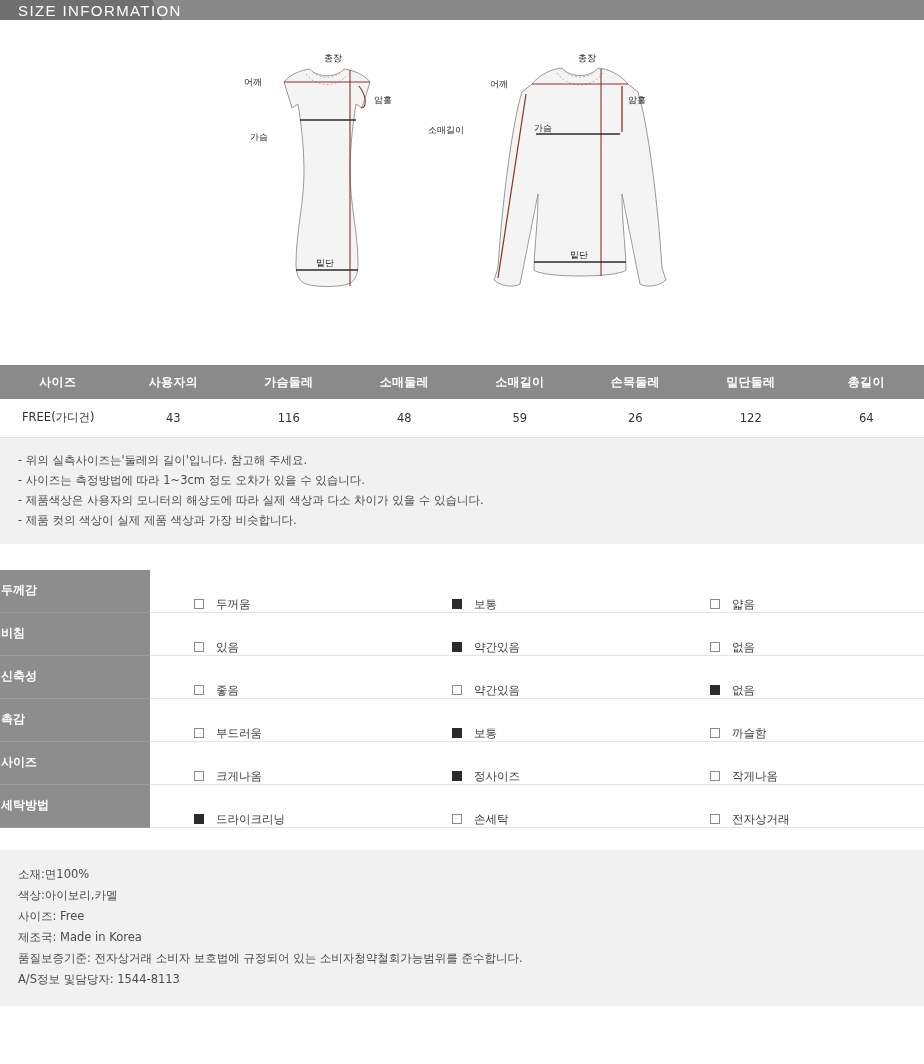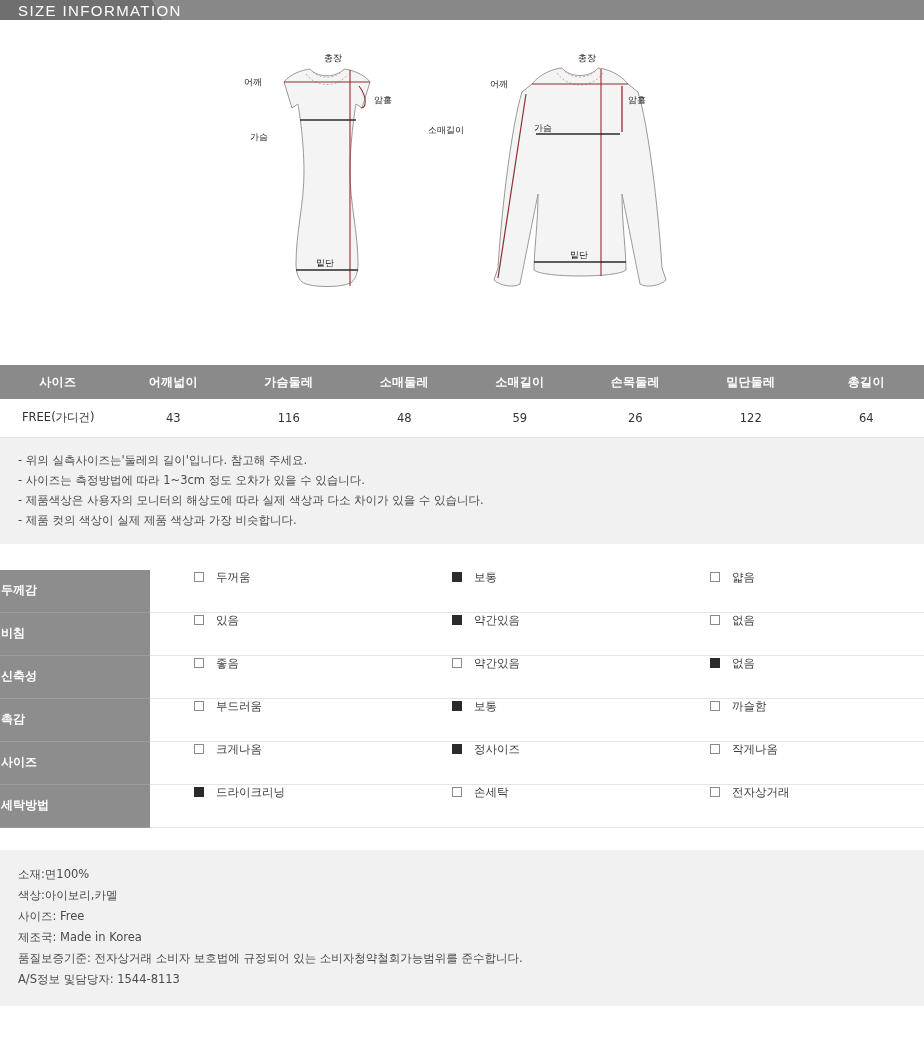--- a/index.html
+++ b/index.html
@@ -116,21 +116,21 @@
     height: 42px;
     text-align: left;
     border-bottom: 1px solid #9c9c9c;
   }
   .attr-table td {
     height: 42px;
     border-bottom: 1px solid #e4e4e4;
     background: #ffffff;
     padding: 0;
   }
-  .opts { display: flex; align-items: flex-start; height: 42px; }
+  .opts { display: flex; align-items: flex-end; height: 42px; }
   .opt {
     display: flex;
     align-items: center;
     width: 33.33%;
     padding-left: 44px;
     font-size: 11.5px;
     color: #3c3c3c;
   }
   .box {
     width: 10px; height: 10px;
@@ -224,21 +224,21 @@
       <div class="dlabel" style="left:-42px; top:60px;">소매길이</div>
       <div class="dlabel" style="left:64px; top:58px;">가슴</div>
       <div class="dlabel" style="left:100px; top:185px;">밑단</div>
     </div>
   </div>
 
   <table class="meas-table">
     <thead>
       <tr>
         <th>사이즈</th>
-        <th>어깨넓이</th>
+        <th>사용자의</th>
         <th>가슴둘레</th>
         <th>소매둘레</th>
         <th>소매길이</th>
         <th>손목둘레</th>
         <th>밑단둘레</th>
         <th>총길이</th>
       </tr>
     </thead>
     <tbody>
       <tr>

